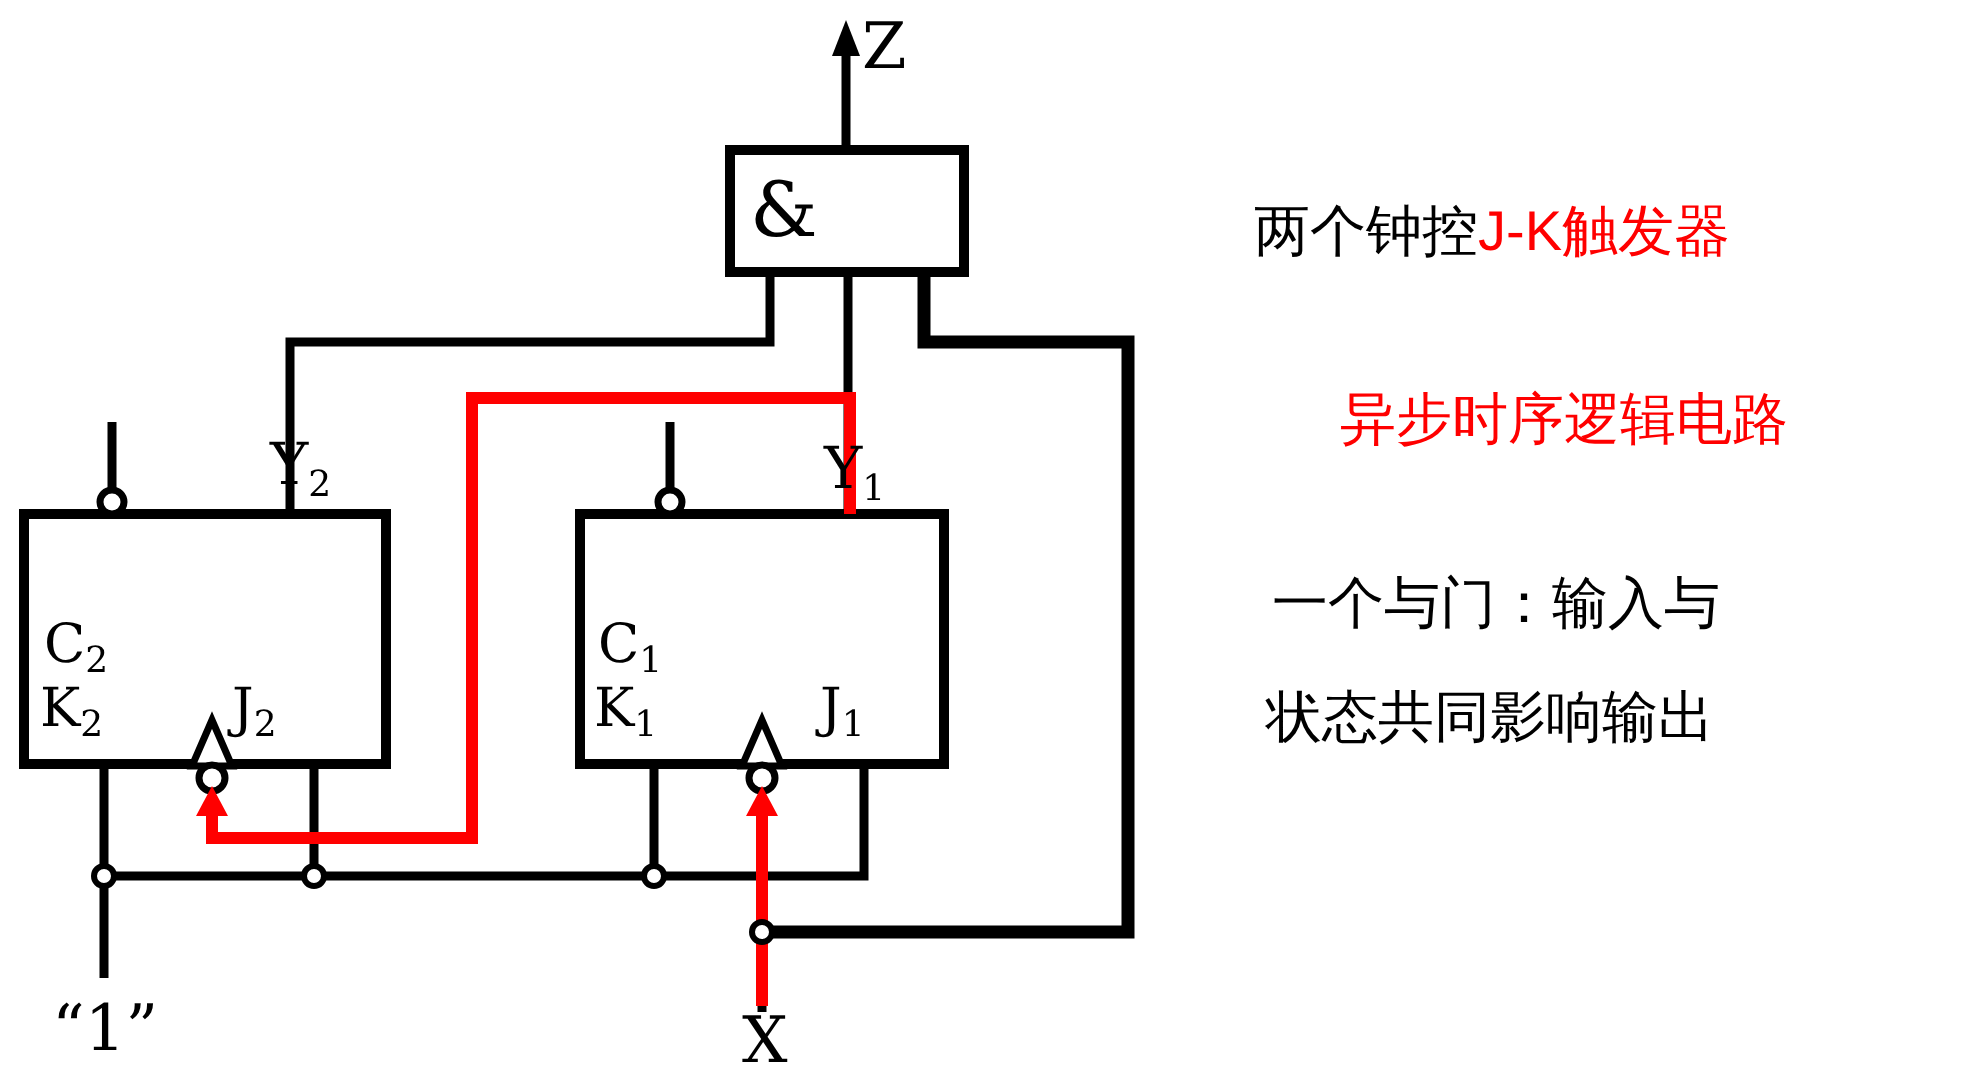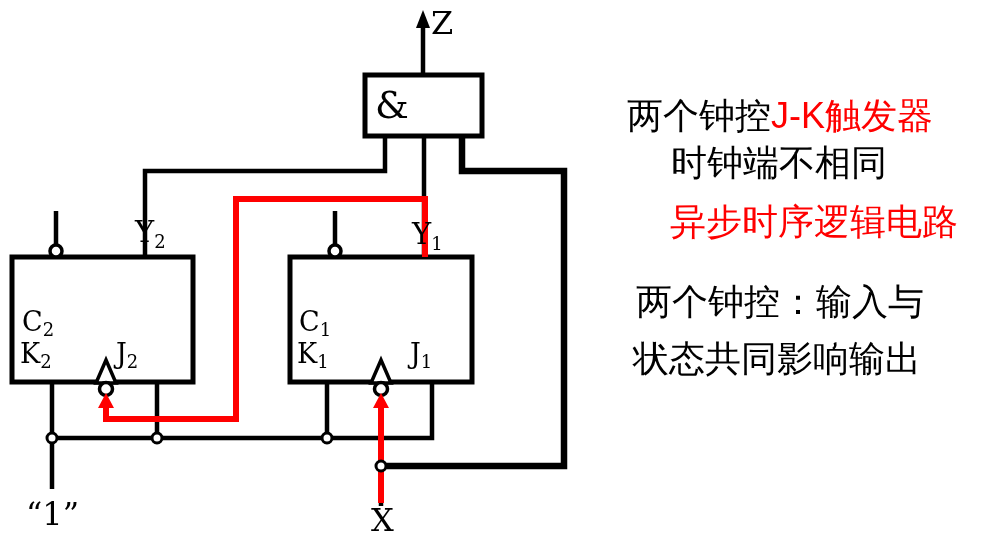--- a/index.html
+++ b/index.html
@@ -20,25 +20,25 @@
   .blkfill{ fill:#000000; stroke:none; }
 
   .clabel { font-family:"DejaVu Serif", serif; fill:#000000; }
   .fs-amp { font-size:38px; }
   .fs-big { font-size:32px; }
   .fs-pin { font-size:27px; }
   .fs-y   { font-size:29px; }
   .sub    { font-size:18px; }
 
   
-  .note { position:absolute; font-size:36px; line-height:40px; color:#000000; white-space:nowrap; }
+  .note { position:absolute; font-size:28px; line-height:40px; color:#000000; white-space:nowrap; }
   .red  { color:#ff0000; }
   .n1 { left:627px; top:96px; }
   .n2 { left:671px; top:143px; }
-  .n3 { left:670px; top:190px;margin-top:12px; }
+  .n3 { left:670px; top:190px; }
   .n4 { left:636px; top:282px; }
   .n5 { left:633px; top:325px;margin-top:14px; }
   .n6 { left:681px; top:370px; }
 </style>
 </head>
 <body>
 
 <div class="stage">
 
   <svg class="circuit" width="985" height="545" viewBox="0 0 985 545">
@@ -94,18 +94,17 @@
     <text class="clabel fs-pin" x="22" y="331"><tspan>C</tspan><tspan class="sub" dy="5">2</tspan></text>
     <text class="clabel fs-pin" x="20" y="363"><tspan>K</tspan><tspan class="sub" dy="5">2</tspan></text>
     <text class="clabel fs-pin" x="116" y="363"><tspan>J</tspan><tspan class="sub" dy="5">2</tspan></text>
 
     <text class="clabel fs-pin" x="299" y="331"><tspan>C</tspan><tspan class="sub" dy="5">1</tspan></text>
     <text class="clabel fs-pin" x="297" y="363"><tspan>K</tspan><tspan class="sub" dy="5">1</tspan></text>
     <text class="clabel fs-pin" x="410" y="363"><tspan>J</tspan><tspan class="sub" dy="5">1</tspan></text>
   </svg>
 
   <div class="note n1"><span>两个钟控</span><span class="red">J-K触发器</span></div>
-  <div class="note n2">时钟端不相同</div>
   <div class="note n3 red">异步时序逻辑电路</div>
-  <div class="note n4">两个钟控：输入与</div>
+  <div class="note n4">一个与门：输入与</div>
   <div class="note n5">状态共同影响输出</div>
 
 </div>
 
 </body></html>

